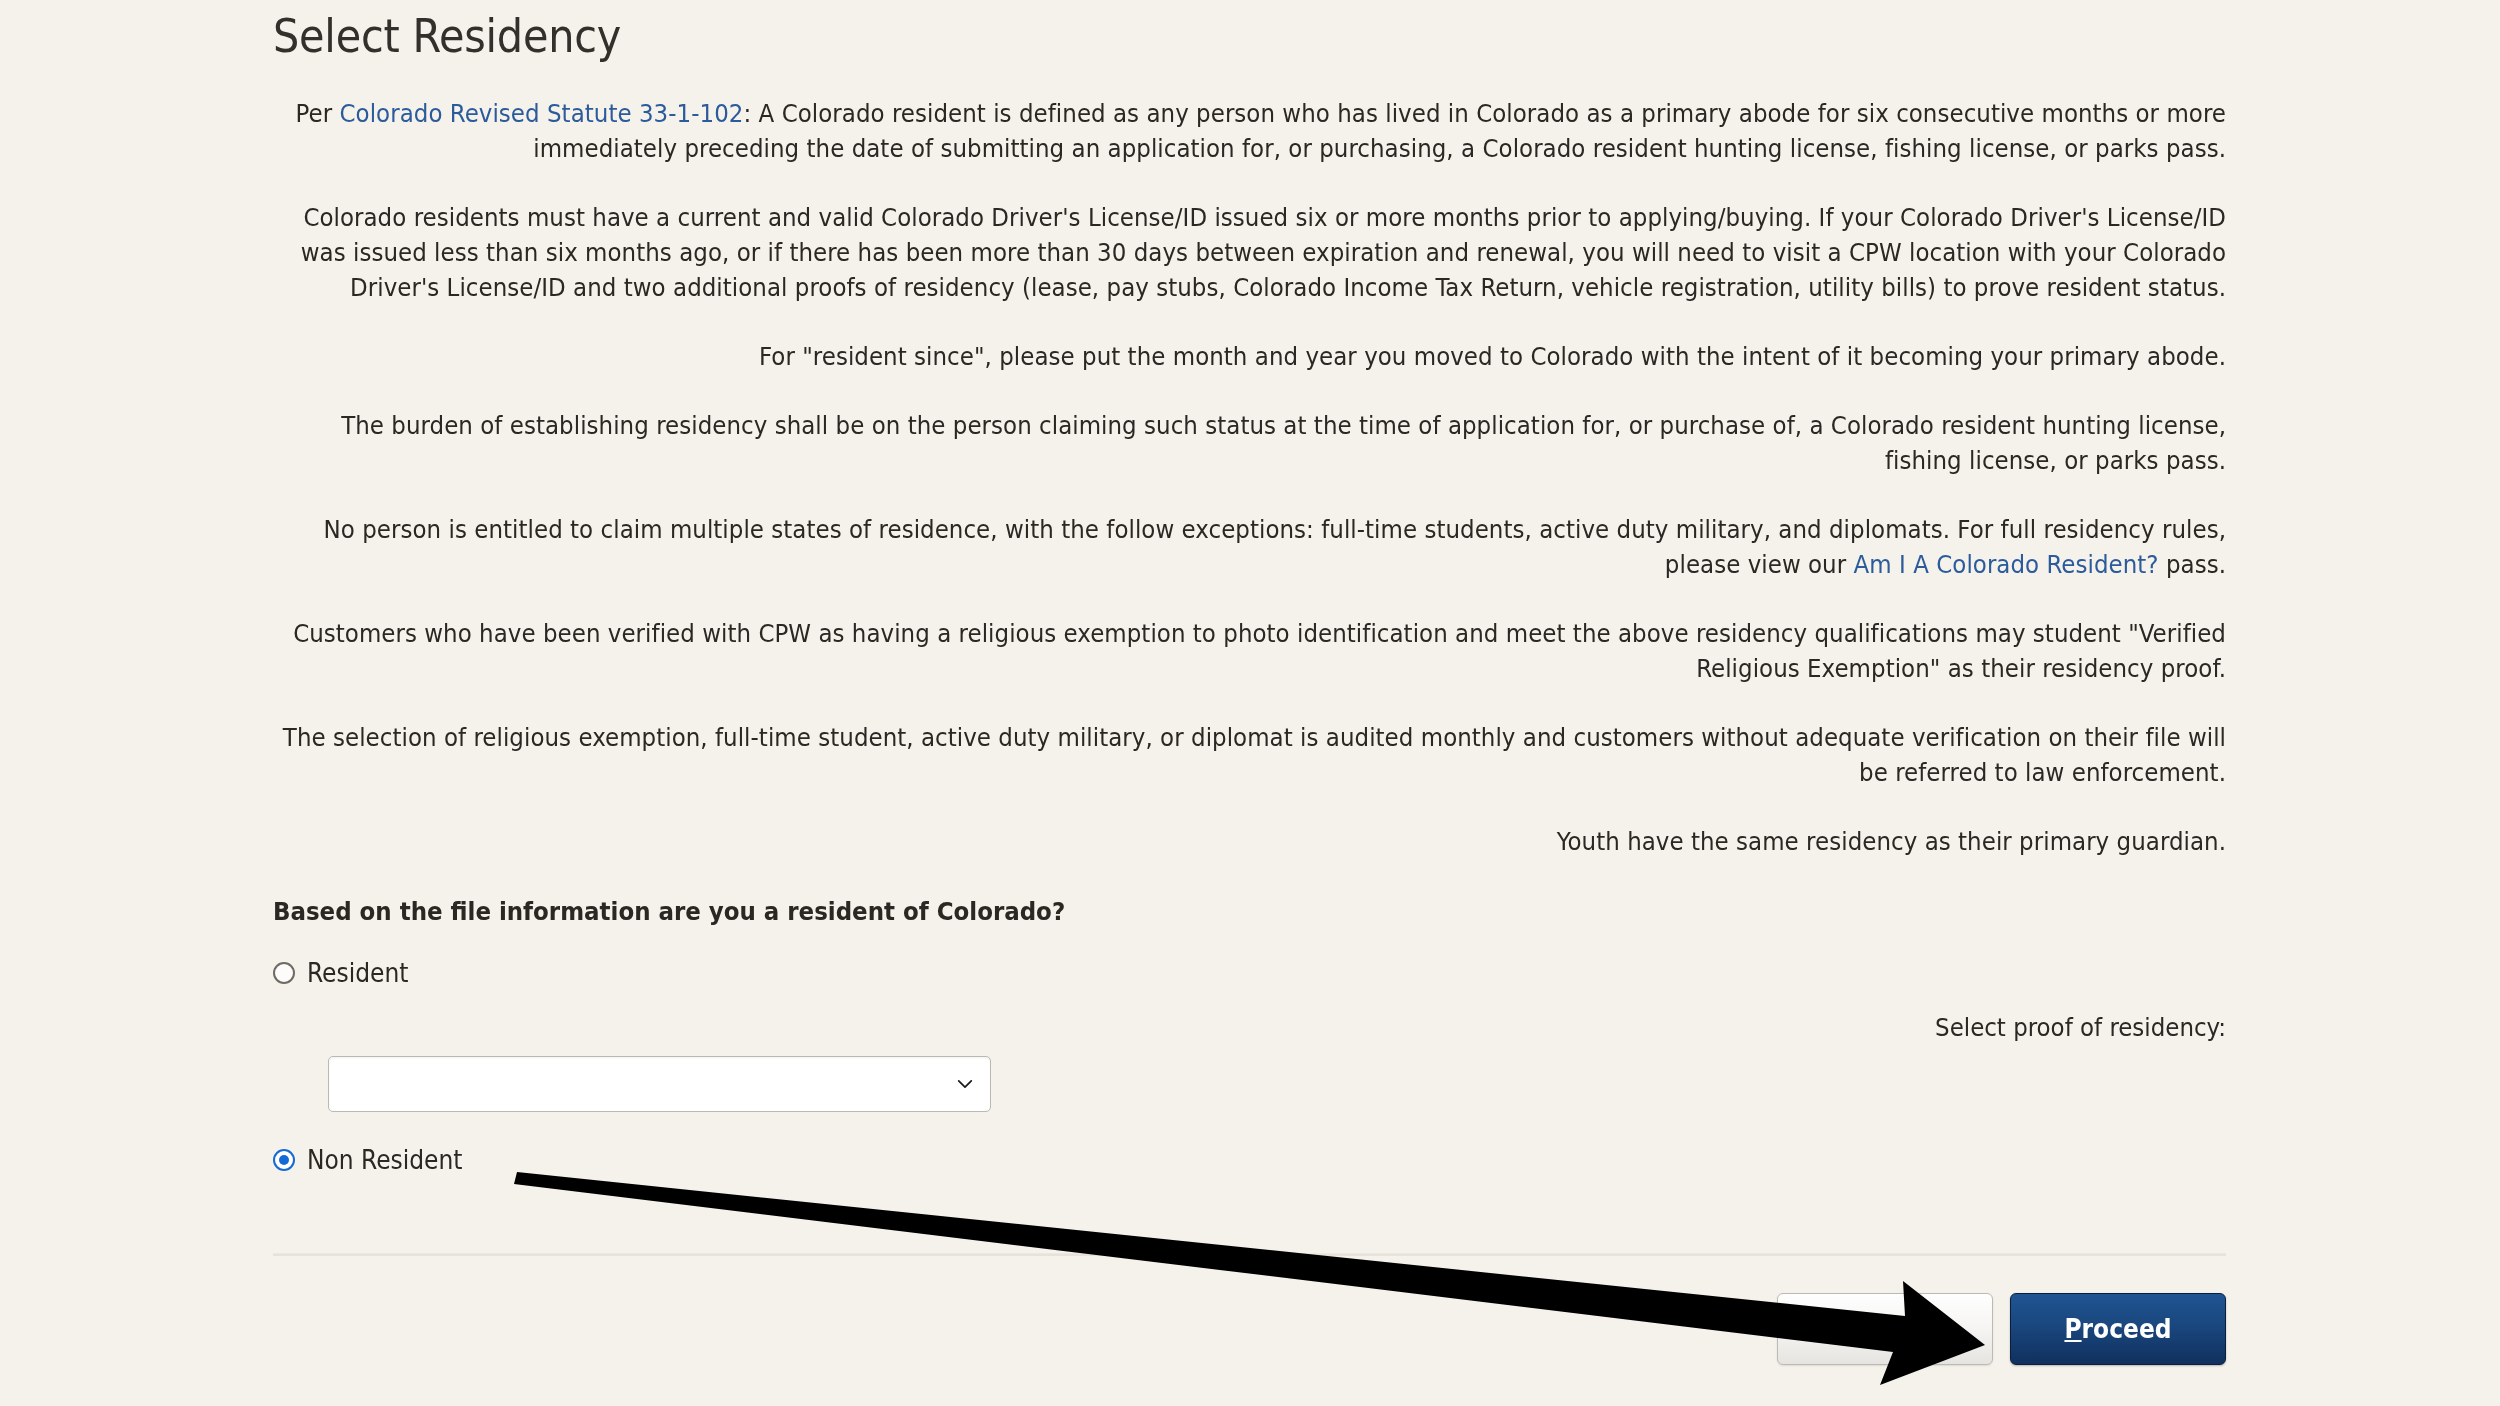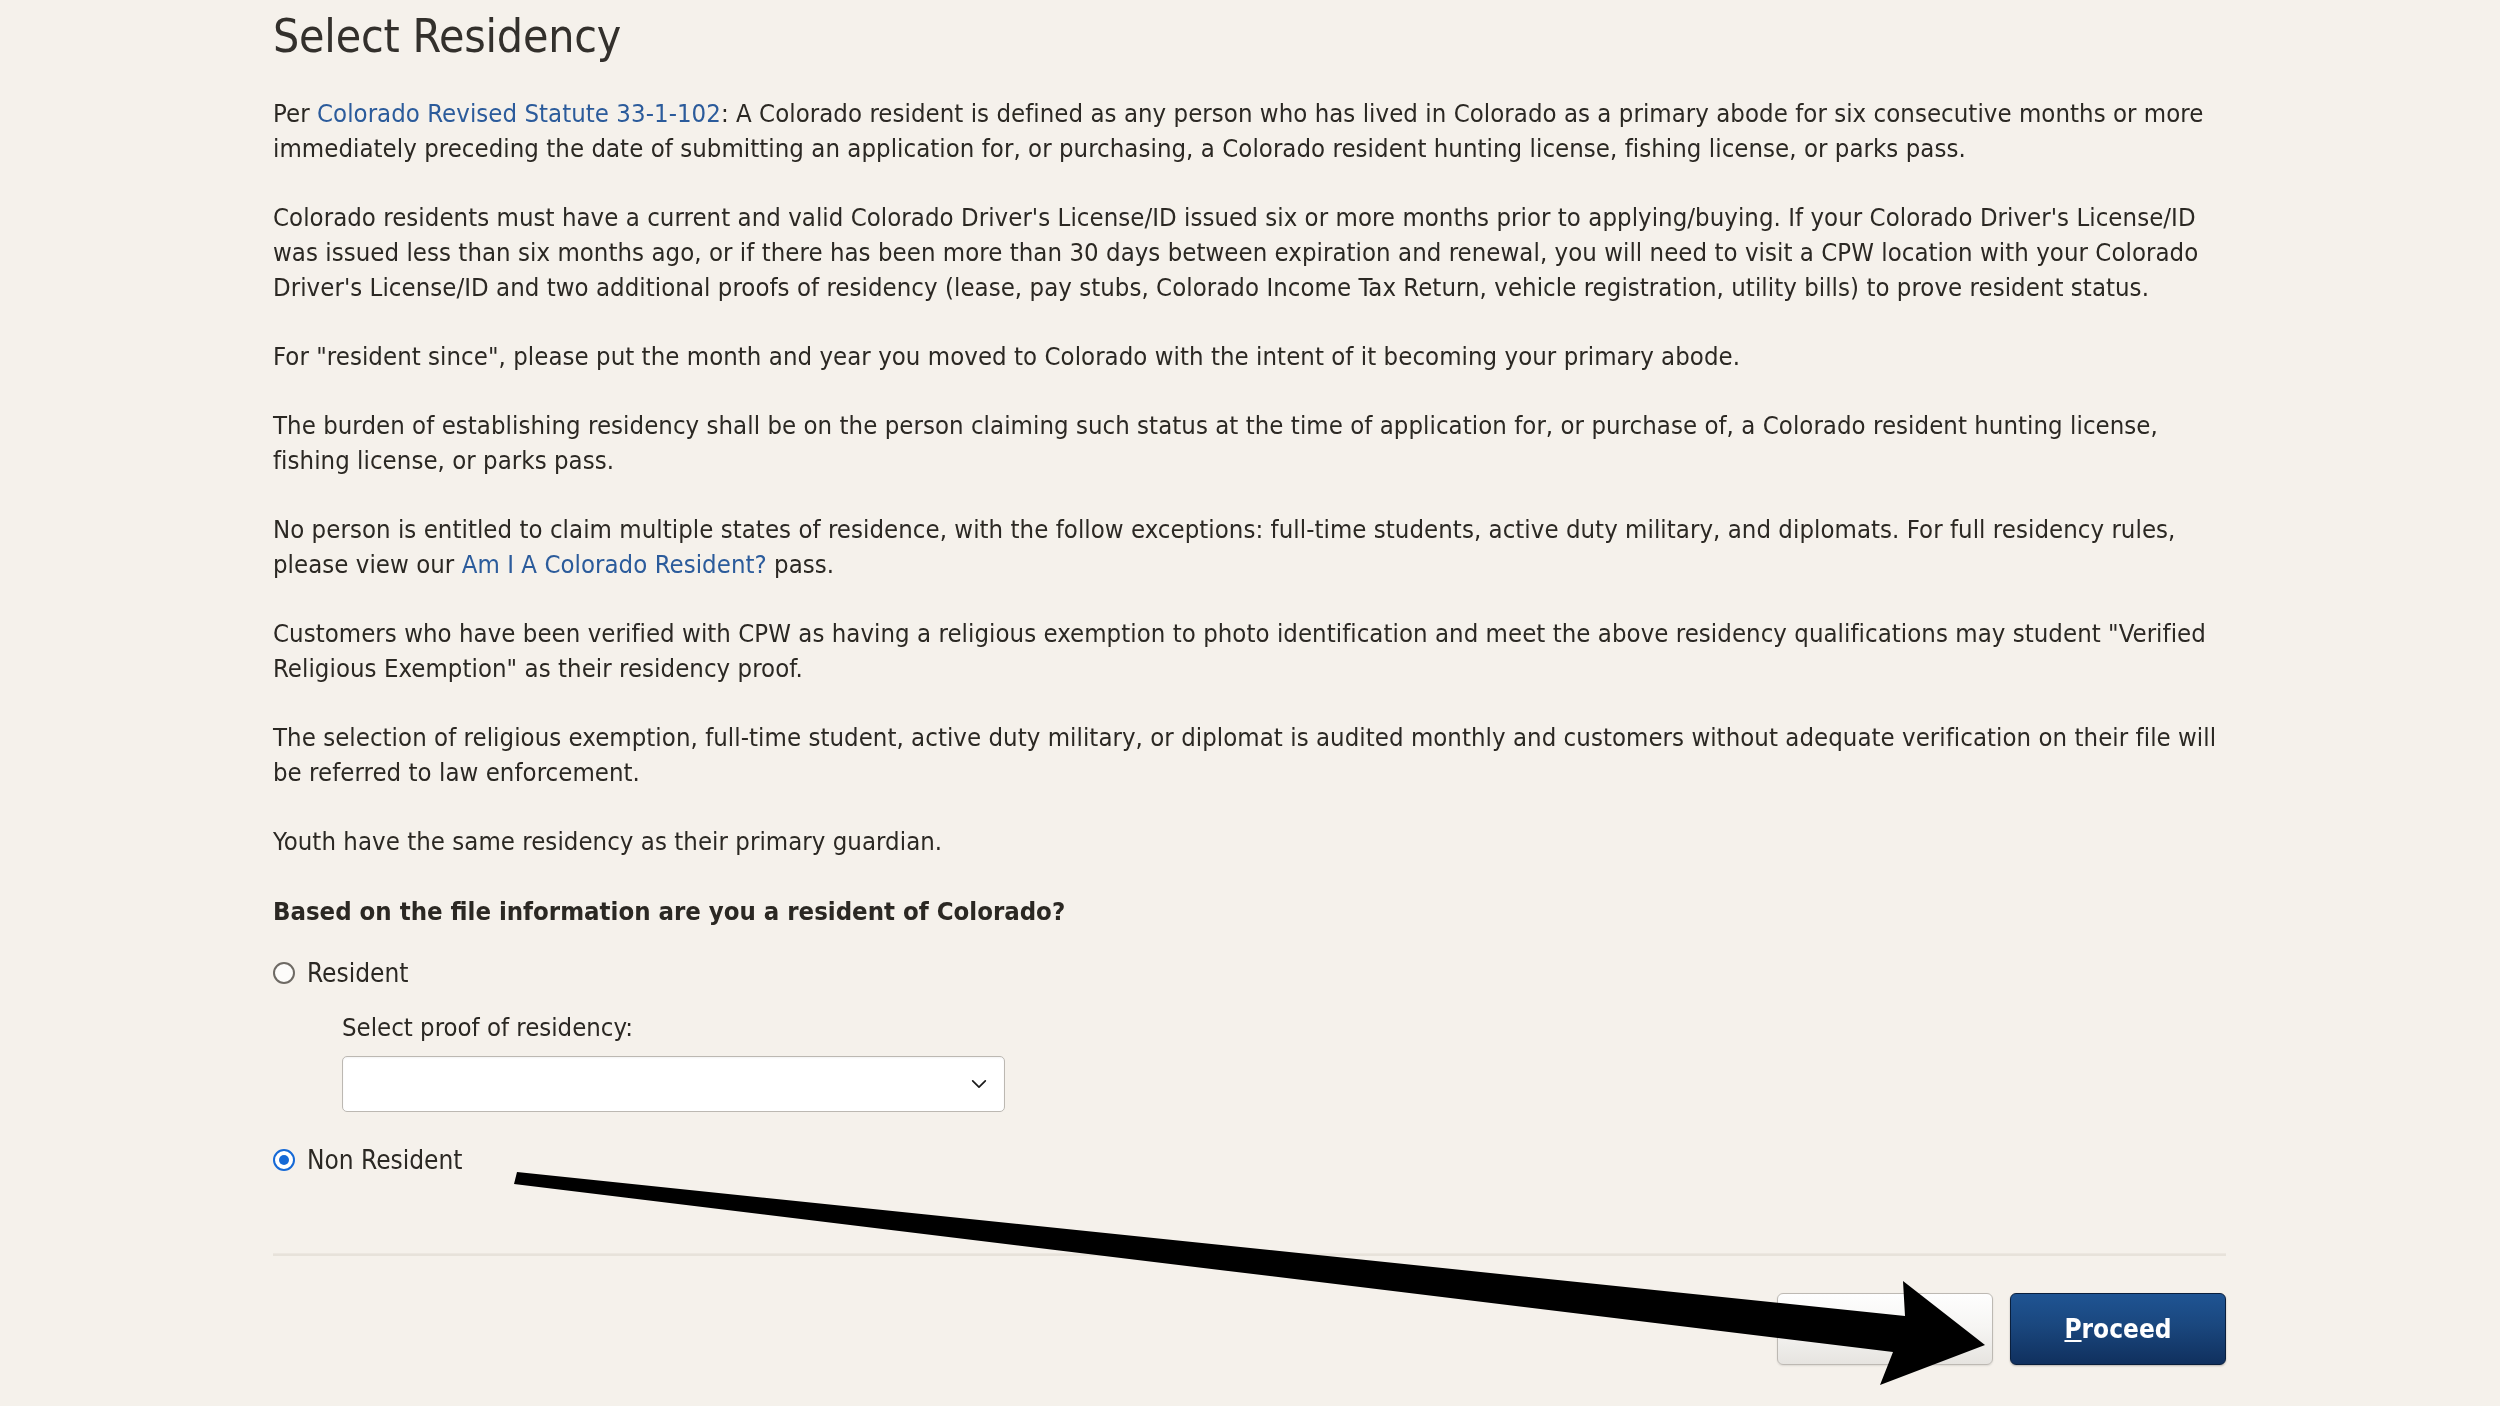--- a/index.html
+++ b/index.html
@@ -35,20 +35,21 @@
     font-stretch: condensed;
   }
 
   .body-copy {
     font-size: 25.5px;
     line-height: 35px;
     margin: 0;
     padding: 0;
     color: #2b2823;
     letter-spacing: 0.05px;
+    text-align: right;
   }
 
   .para-gap { height: 34px; }
 
   a.inline-link {
     color: #2b5b9b;
     text-decoration: none;
   }
 
   .question {
@@ -91,21 +92,22 @@
     border-radius: 50%;
     background: #1569d6;
   }
   .radio-label {
     font-size: 26px;
     line-height: 30px;
     color: #2b2823;
   }
 
   .sub-block {
-    margin-left: 69px;
+    margin-left: 55px;
+    text-align: right;
   }
   .sub-label {
     font-size: 25.5px;
     line-height: 32px;
     color: #2b2823;
   }
   .select-box {
     margin-top: 13px;
     width: 663px;
     height: 56px;

